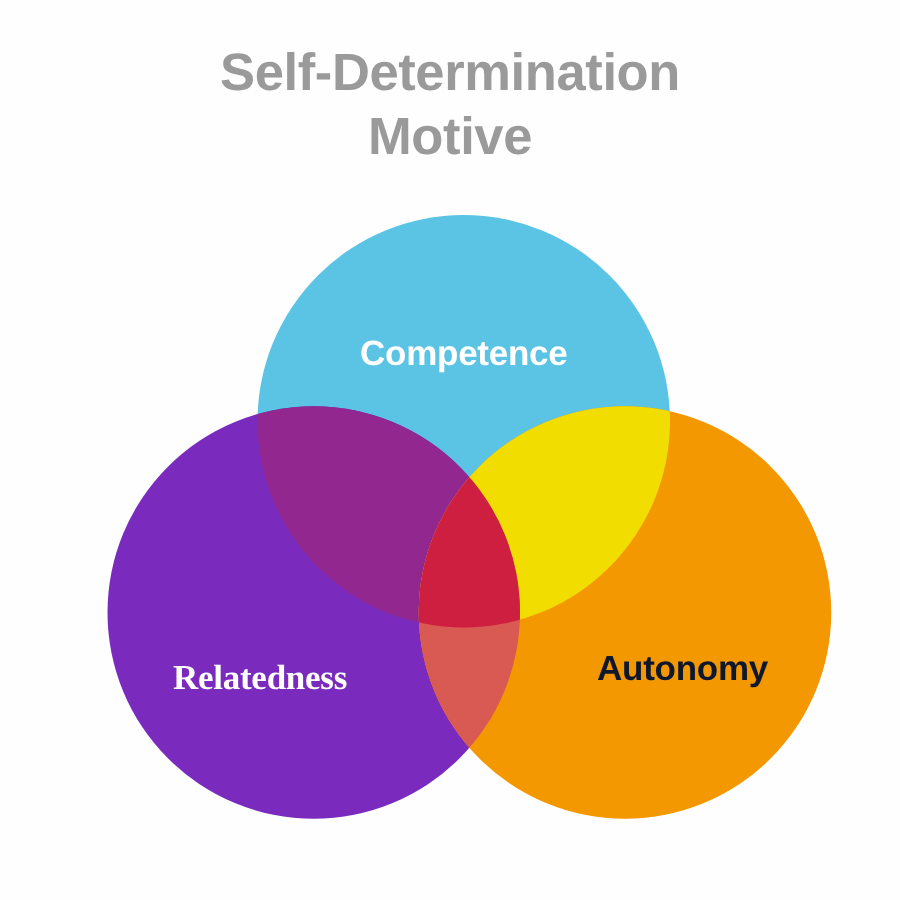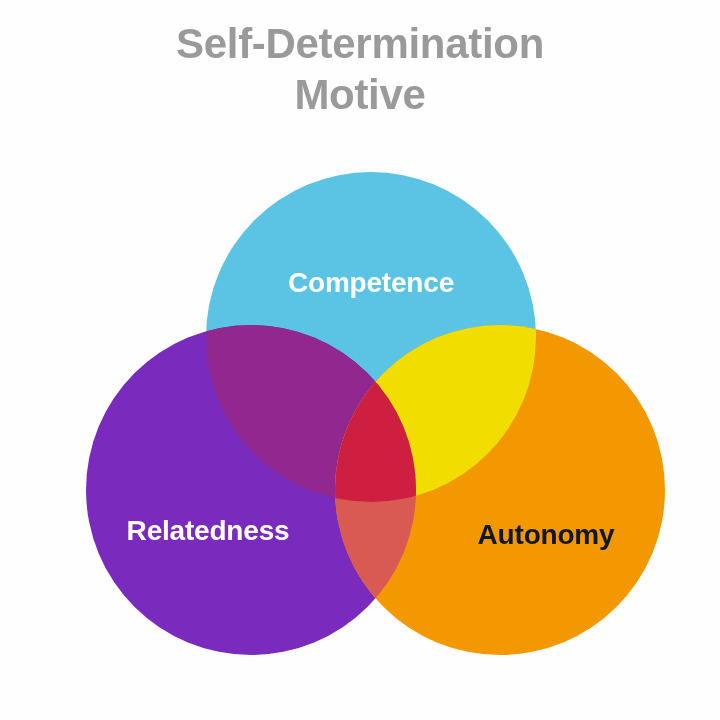--- a/index.html
+++ b/index.html
@@ -16,21 +16,21 @@
   }
   #diagram-canvas {
     position: relative;
     width: 720px;
     height: 720px;
     background: #fefefe;
   }
   #page-title {
     position: absolute;
     left: 0;
-    top: 18px;
+    top: 32px;
     width: 720px;
     text-align: center;
     font-size: 42px;
     font-weight: bold;
     line-height: 1.22;
     color: #9a9a9a;
     letter-spacing: -0.3px;
     white-space: pre-line;
     user-select: none;
   }
@@ -46,21 +46,21 @@
     color: #ffffff;
     font-size: 28px;
     font-weight: bold;
     letter-spacing: -0.2px;
     white-space: nowrap;
     user-select: none;
     transform: translate(-50%, -50%);
     text-align: right;
   }
   #label-competence  { left: 371px; top: 283px; }
-  #label-relatedness { left: 208px; top: 531px; }
+  #label-relatedness { left: 208px; top: 543px; font-family: Liberation Serif, serif; }
   #label-autonomy    { left: 546px; top: 535px; }
 </style>
 </head>
 <body style="background: rgb(254, 254, 254);">
 
 <div id="diagram-canvas" style="background: rgb(254, 254, 254);">
 
   <div id="page-title" style="color: rgb(154, 154, 154);">Self-Determination
 Motive</div>
 

